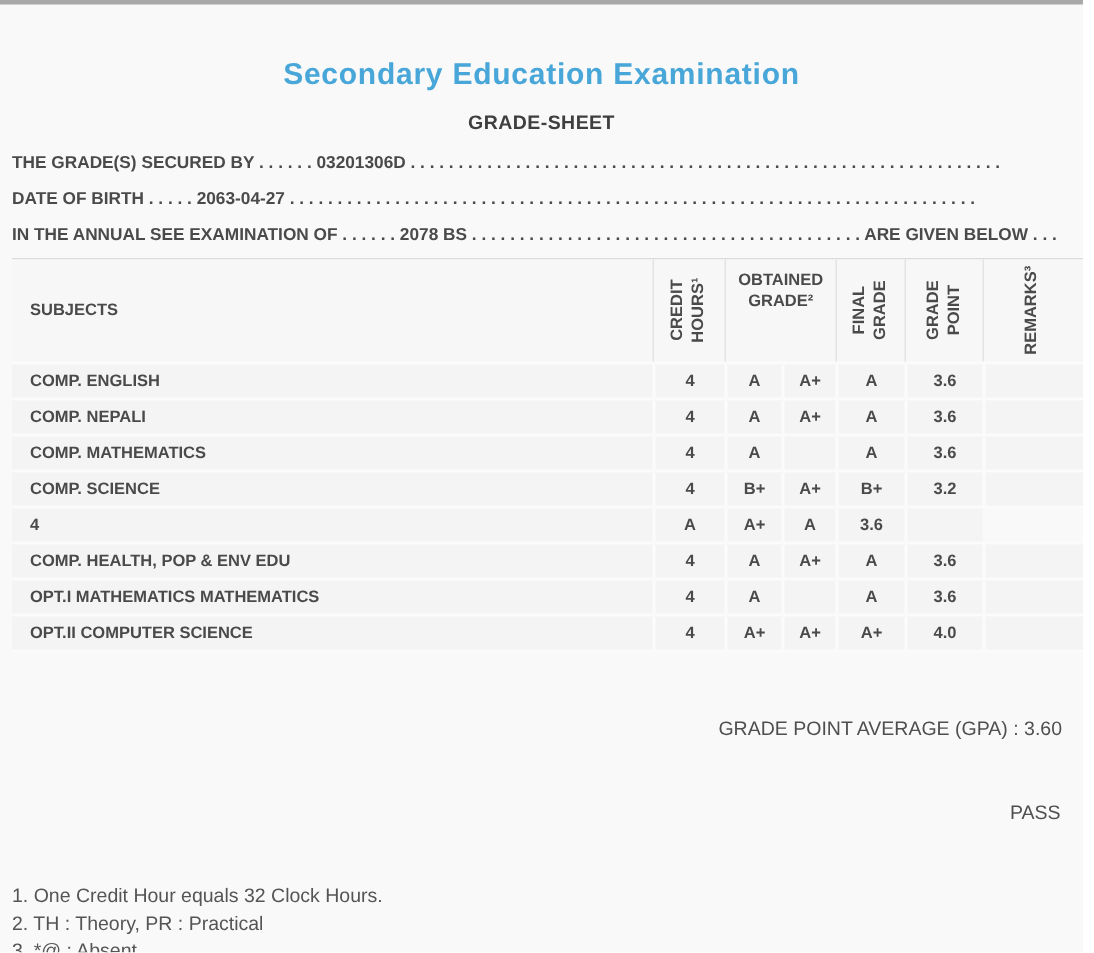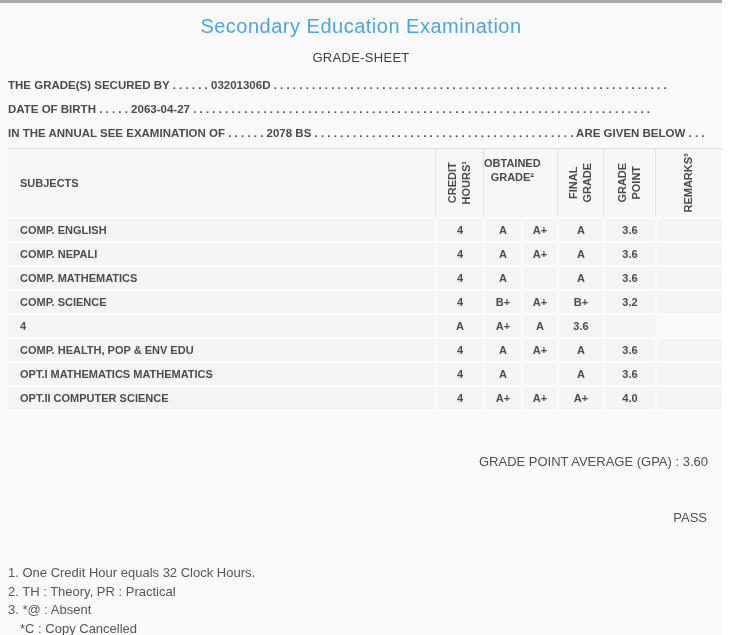--- a/index.html
+++ b/index.html
@@ -3,26 +3,26 @@
 <meta charset="utf-8">
 <style>
   * { box-sizing: border-box; margin: 0; padding: 0; }
   html, body { width: 729px; height: 635px; background: #ffffff; overflow: hidden; }
   body { font-family: "Liberation Sans", sans-serif; }
   .page {
     width: 722px; height: 635px; background: #f9f9f9;
     border-top: 3px solid #a9a9a9; overflow: hidden;
   }
   .title {
-    margin-top: 12px; text-align: center;
-    font-size: 20px; letter-spacing: 0.5px; color: #48a7d8; font-weight: 400;
+    margin-top: 36px; text-align: center;
+    font-size: 20px; letter-spacing: 0.5px; color: #48a7d8; font-weight: 700;
   }
   .subtitle {
     margin-top: 12px; text-align: center;
-    font-size: 13px; font-weight: 400; color: #3f3f3f; letter-spacing: 0.3px;
+    font-size: 13px; font-weight: 700; color: #3f3f3f; letter-spacing: 0.3px;
   }
   .info { margin: 8px 0 0 8px; }
   .info-line {
     height: 24px; line-height: 24px; width: 706px;
     font-size: 11.5px; font-weight: 700; color: #4a4a4a;
     white-space: pre; overflow: hidden;
   }
   
   .grade-table {
     margin: 3px 0 0 8px; width: 714px;
@@ -32,21 +32,21 @@
     display: grid; grid-template-columns: 427px 48px 74px 46px 52px 67px;
     height: 71px; border-top: 1px solid #dcdcdc; border-bottom: 2px solid #fbfbfb;
   }
   .th {
     background: #f7f7f7; border-left: 1px solid #e3e3e3; position: relative;
     display: flex; align-items: center; justify-content: center;
   }
   .th:first-child { border-left: none; justify-content: flex-start; padding-left: 12px; }
   .rot { transform: rotate(-90deg); white-space: nowrap; text-align: center; line-height: 1.25; }
   .rot div { text-align: center; }
-  .th-obtained { flex-direction: row; align-items: stretch; justify-content: flex-start; padding: 0; }
+  .th-obtained { flex-direction: column; align-items: stretch; justify-content: flex-start; padding: 0; }
   .og-top { height: 42px; display: flex; flex-direction: column; justify-content: center; text-align: center; line-height: 1.3; }
   .og-bottom { height: 28px; border-top: 1px solid #e3e3e3; display: grid; grid-template-columns: 38px 36px; }
   .og-bottom .subcell { display: flex; align-items: center; justify-content: center; }
   .og-bottom .subcell + .subcell { border-left: 1px solid #e3e3e3; }
   .trow {
     display: grid; grid-template-columns: 427px 48px 38px 36px 46px 52px 67px;
     height: 24px; border-bottom: 2px solid #fbfbfb;
   }
   .trow > div {
     background: #f4f4f4; border-left: 2px solid #fbfbfb;

